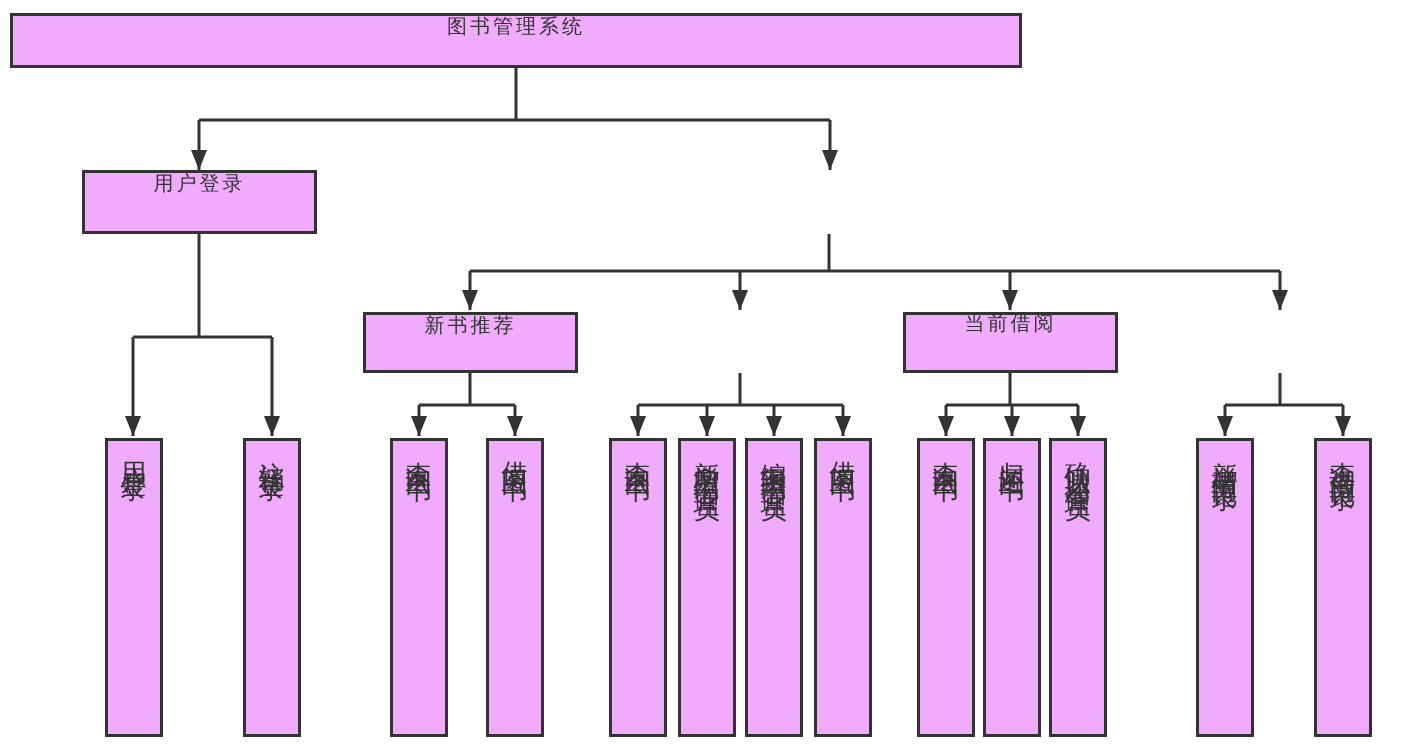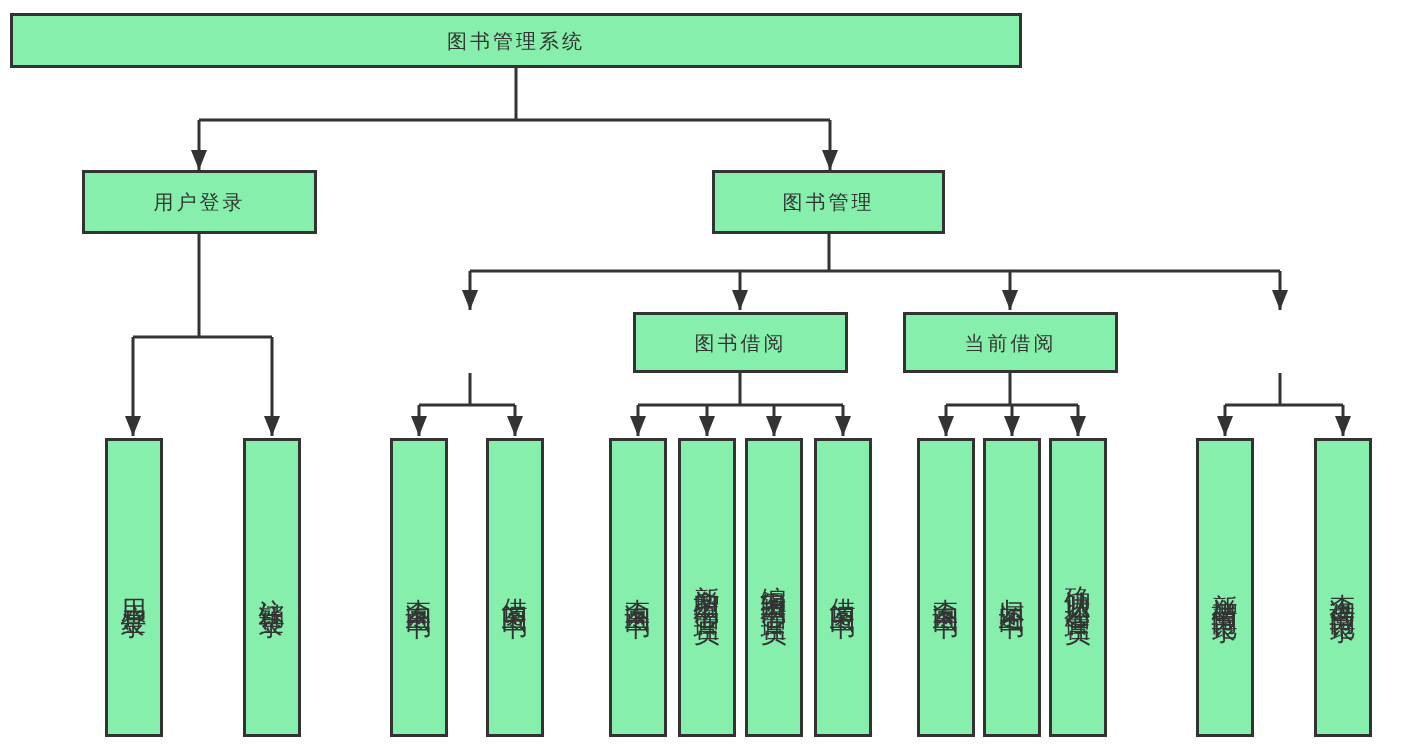--- a/index.html
+++ b/index.html
@@ -18,24 +18,24 @@
   #connectors {
     position: absolute;
     left: 0;
     top: 0;
     width: 1405px;
     height: 747px;
   }
   .node {
     position: absolute;
     box-sizing: border-box;
-    background: #86efac;
+    background: #f0abfc;
     border: 3px solid #333333;
     display: flex;
-    align-items: center;
+    align-items: flex-start;
     justify-content: center;
   }
   .node .label {
     color: #333333;
     font-size: 20px;
     letter-spacing: 3px;
     white-space: nowrap;
     line-height: 1;
   }
   .leaf .label {
@@ -48,21 +48,21 @@
   }
   
   .n-root   { left: 10px;  top: 13px;  width: 1012px; height: 55px; }
   
   .n-l2a    { left: 82px;  top: 170px; width: 235px;  height: 64px; }
   .n-l2b    { left: 712px; top: 170px; width: 233px;  height: 64px; }
   
   .n-l3     { top: 312px; height: 61px; width: 215px; }
   .n-l3a    { left: 363px; }
   .n-l3b    { left: 633px; }
-  .n-l3c    { left: 903px; }
+  .n-l3c    { left: 903px; font-family: Liberation Mono, monospace; }
   .n-l3d    { left: 1173px; width: 214px; }
   
   .leaf     { top: 438px; height: 299px; width: 58px; }
   .lf-0  { left: 105px; }
   .lf-1  { left: 243px; }
   .lf-2  { left: 390px; }
   .lf-3  { left: 486px; }
   .lf-4  { left: 609px; }
   .lf-5  { left: 678px; }
   .lf-6  { left: 745px; }
@@ -148,26 +148,23 @@
     </g>
   </svg>
 
   <div class="node n-root">
     <span class="label">图书管理系统</span>
   </div>
 
   <div class="node n-l2a">
     <span class="label">用户登录</span>
   </div>
-  <div class="node n-l2b">
-    <span class="label">图书管理</span>
-  </div>
-
-  <div class="node n-l3 n-l3b">
-    <span class="label">图书借阅</span>
+
+  <div class="node n-l3 n-l3a">
+    <span class="label">新书推荐</span>
   </div>
   <div class="node n-l3 n-l3c">
     <span class="label">当前借阅</span>
   </div>
 
   <div class="node leaf lf-0">
     <span class="label">用户登录</span>
   </div>
   <div class="node leaf lf-1">
     <span class="label">注销登录</span>

